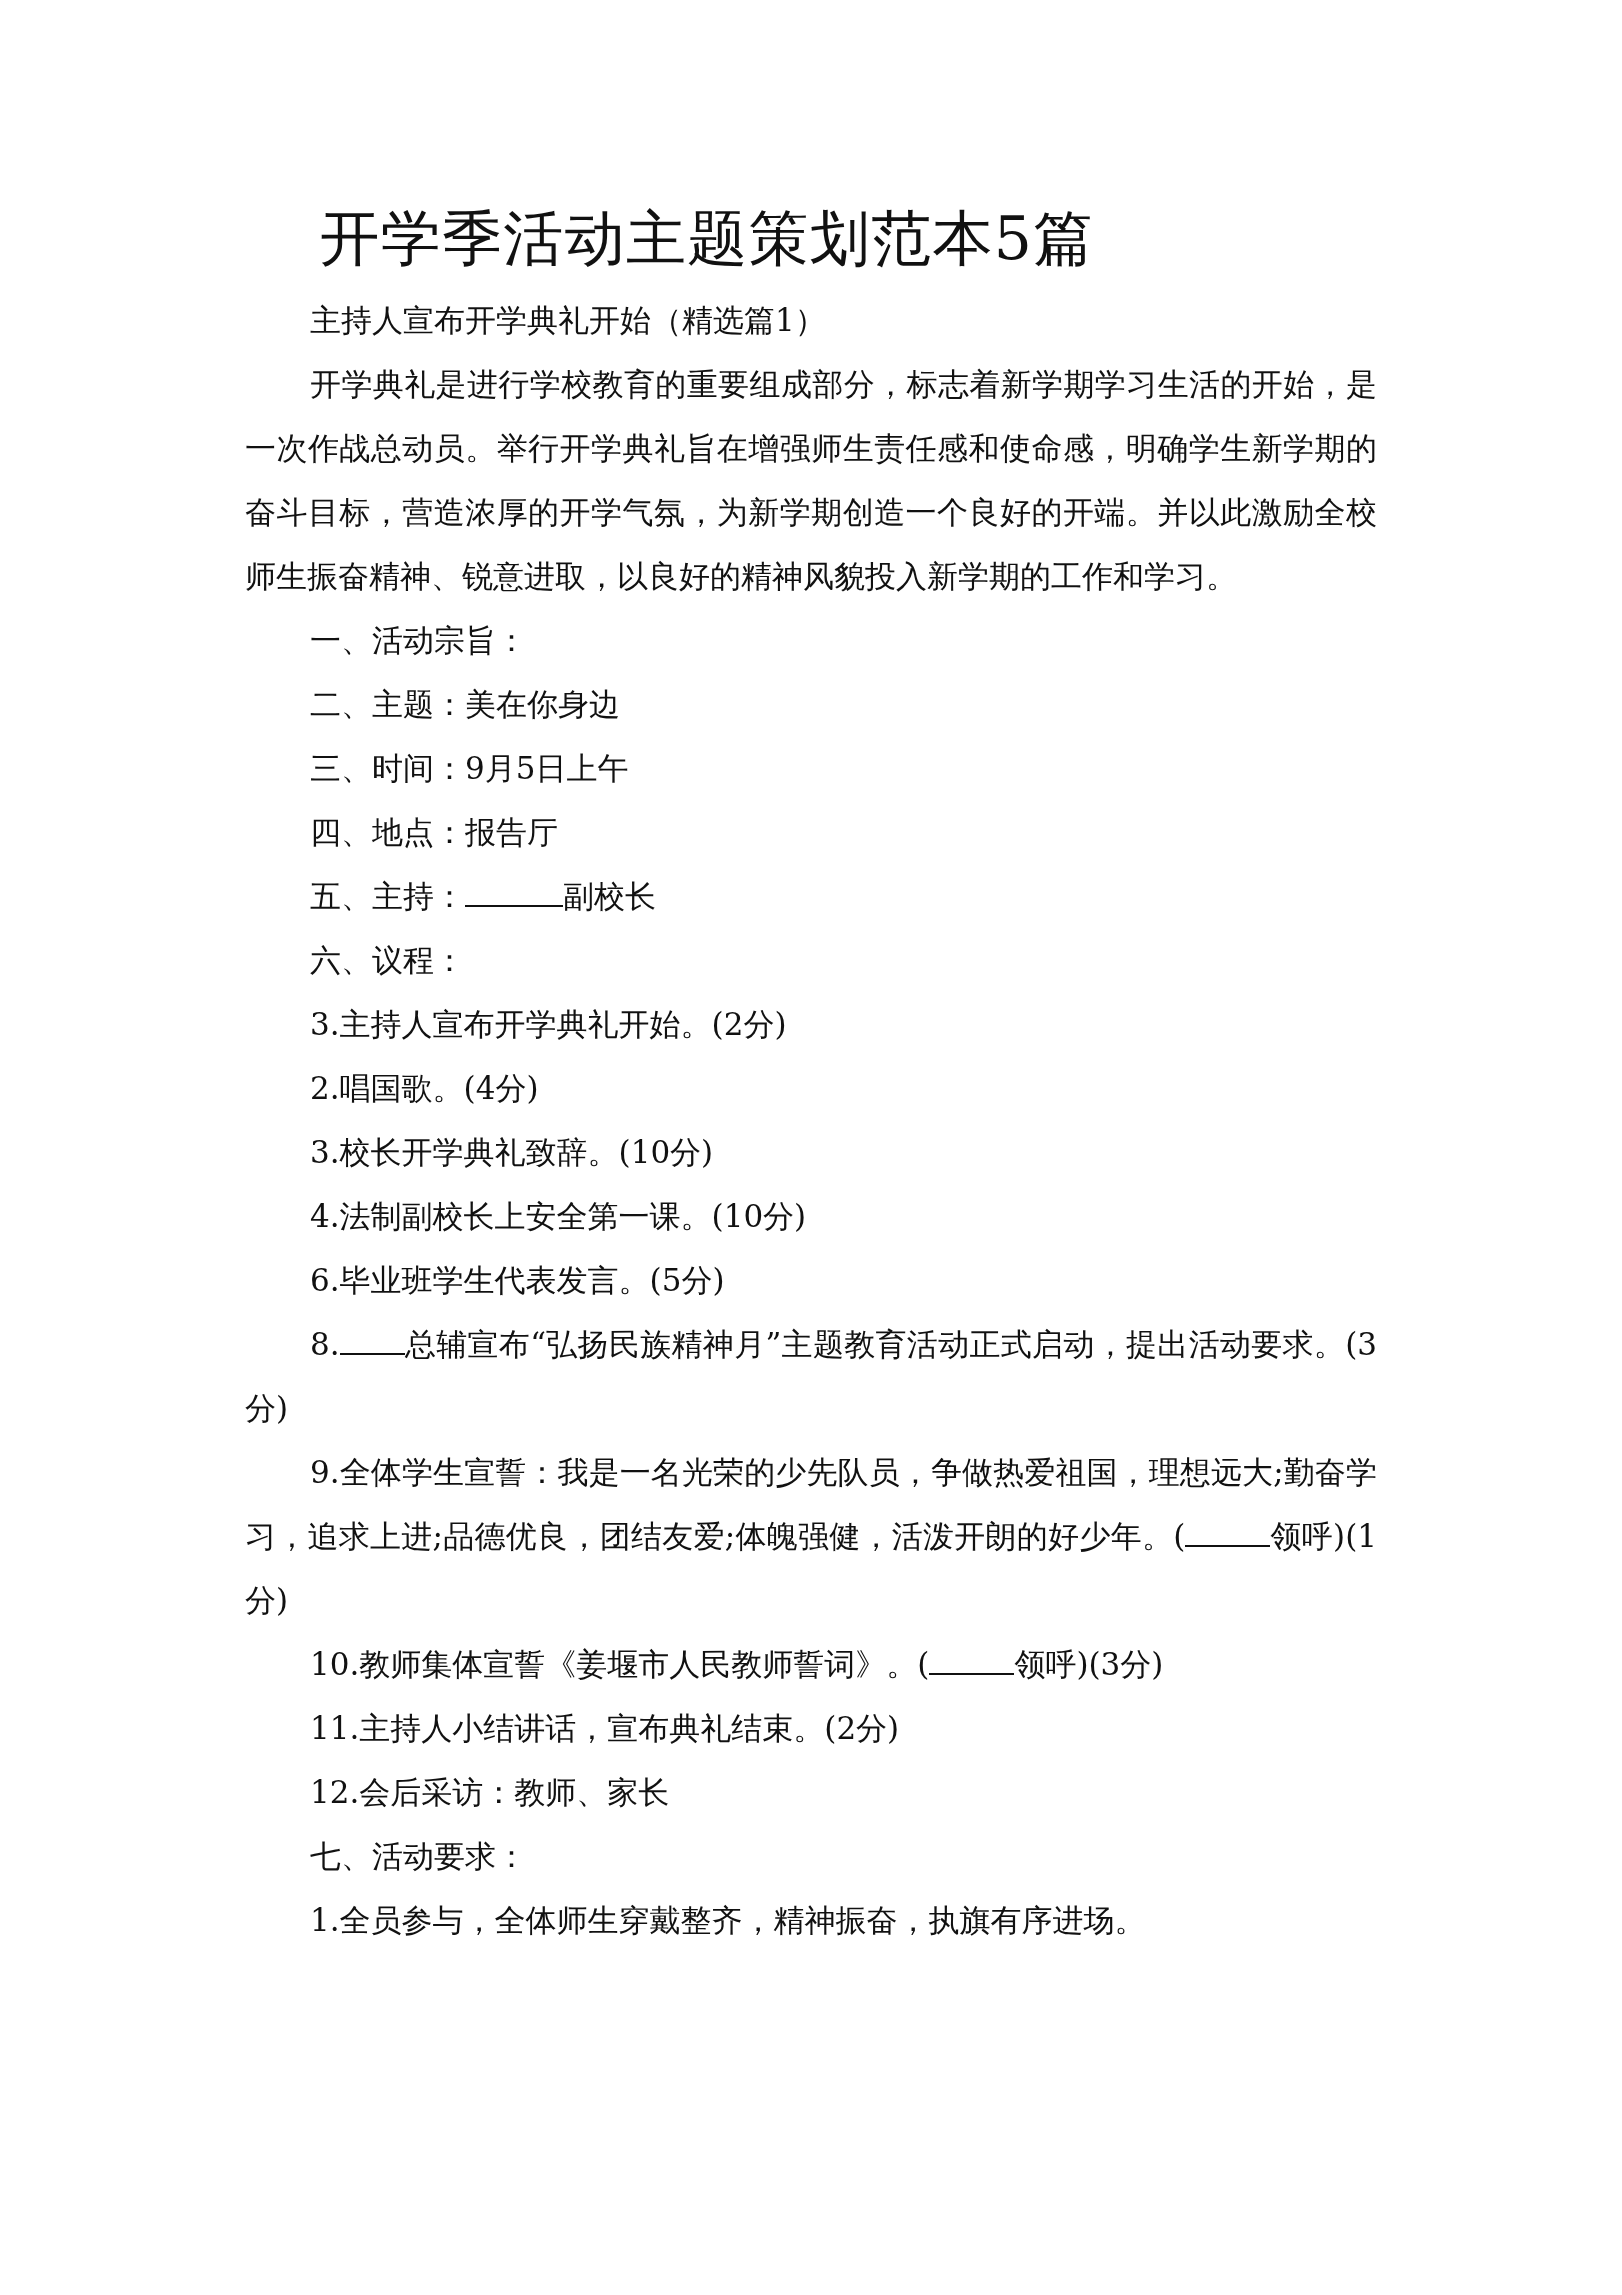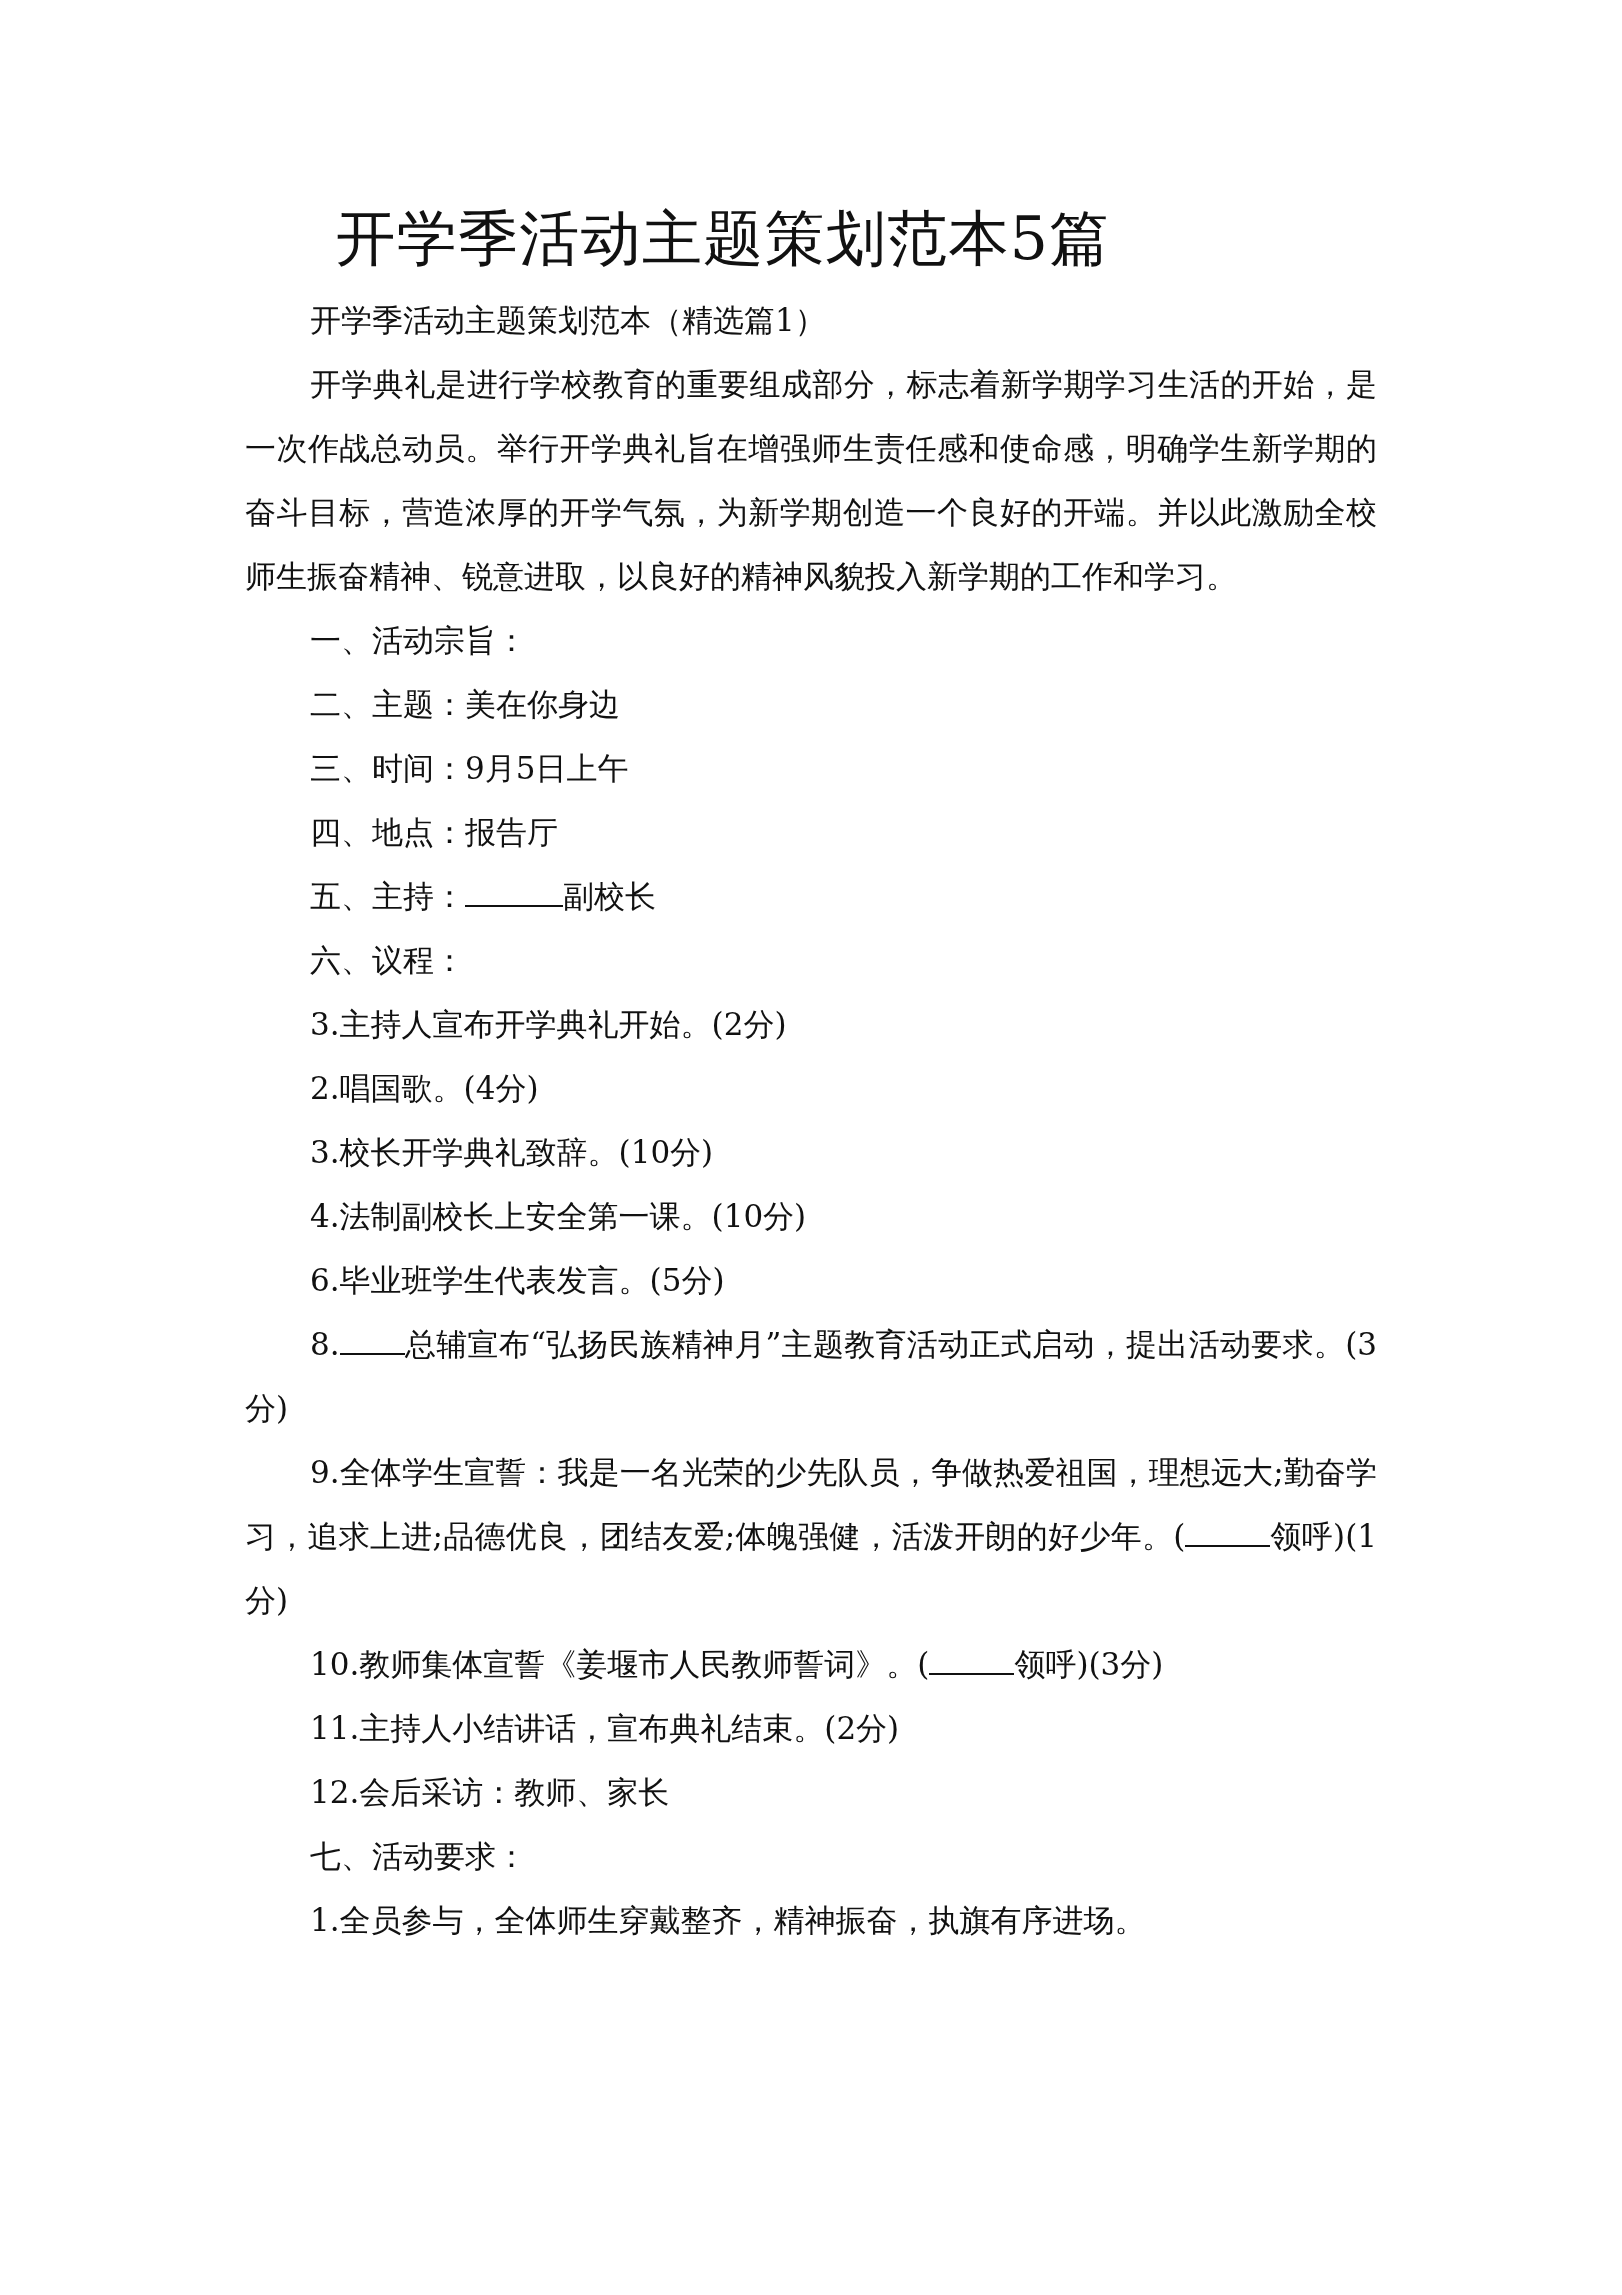--- a/index.html
+++ b/index.html
@@ -18,21 +18,21 @@
     .page {
       position: absolute;
       left: 0;
       top: 0;
       width: 1623px;
       height: 2295px;
       background: #ffffff;
     }
     .title {
       position: absolute;
-      left: 16px;
+      left: 0;
       top: 196px;
       width: 1414px;
       text-align: center;
       font-size: 60px;
       line-height: 85px;
       font-weight: normal;
       letter-spacing: 1.3px;
       margin: 0;
     }
     .body {
@@ -59,21 +59,21 @@
     .blank.w4 { width: 65px; }
     .blank.w5 { width: 85px; }
   </style>
 </head>
 <body>
 
 <div class="page">
   <h1 class="title">开学季活动主题策划范本5篇</h1>
 
   <div class="body">
-    <p class="p">开学季活动主题策划范本（精选篇1）</p>
+    <p class="p">主持人宣布开学典礼开始（精选篇1）</p>
     <p class="p">开学典礼是进行学校教育的重要组成部分，标志着新学期学习生活的开始，是一次作战总动员。举行开学典礼旨在增强师生责任感和使命感，明确学生新学期的奋斗目标，营造浓厚的开学气氛，为新学期创造一个良好的开端。并以此激励全校师生振奋精神、锐意进取，以良好的精神风貌投入新学期的工作和学习。</p>
     <p class="p">一、活动宗旨：</p>
     <p class="p">二、主题：美在你身边</p>
     <p class="p">三、时间：9月5日上午</p>
     <p class="p">四、地点：报告厅</p>
     <p class="p"><span>五、主持：</span><span class="blank w6"></span><span>副校长</span></p>
     <p class="p">六、议程：</p>
     <p class="p">3.主持人宣布开学典礼开始。(2分)</p>
     <p class="p">2.唱国歌。(4分)</p>
     <p class="p">3.校长开学典礼致辞。(10分)</p>

